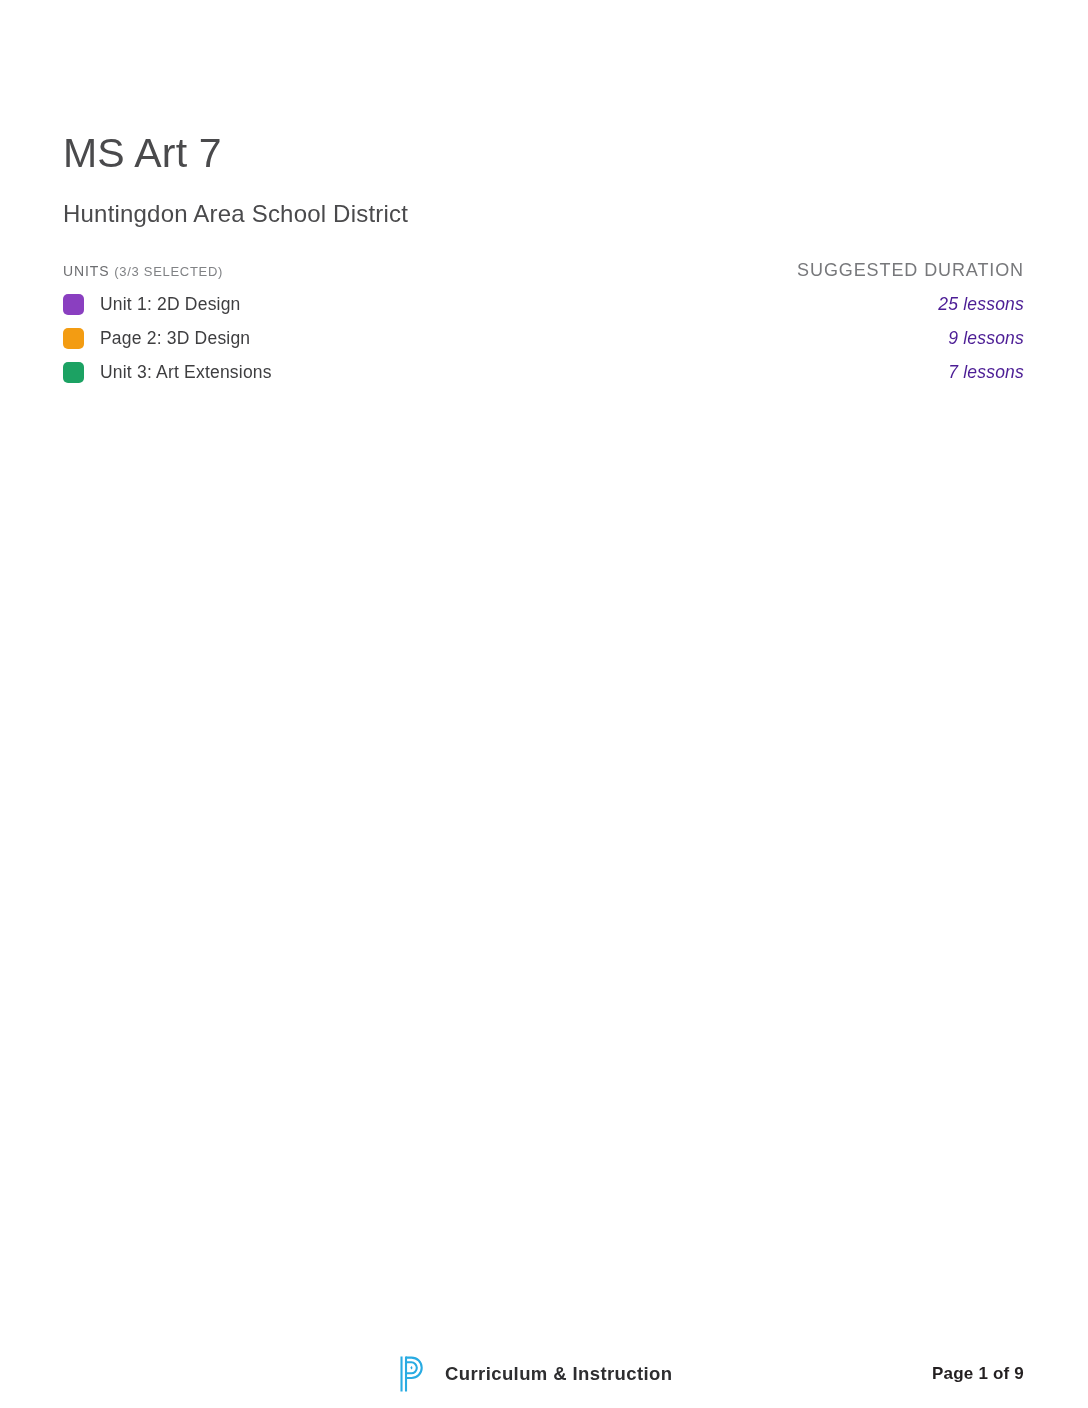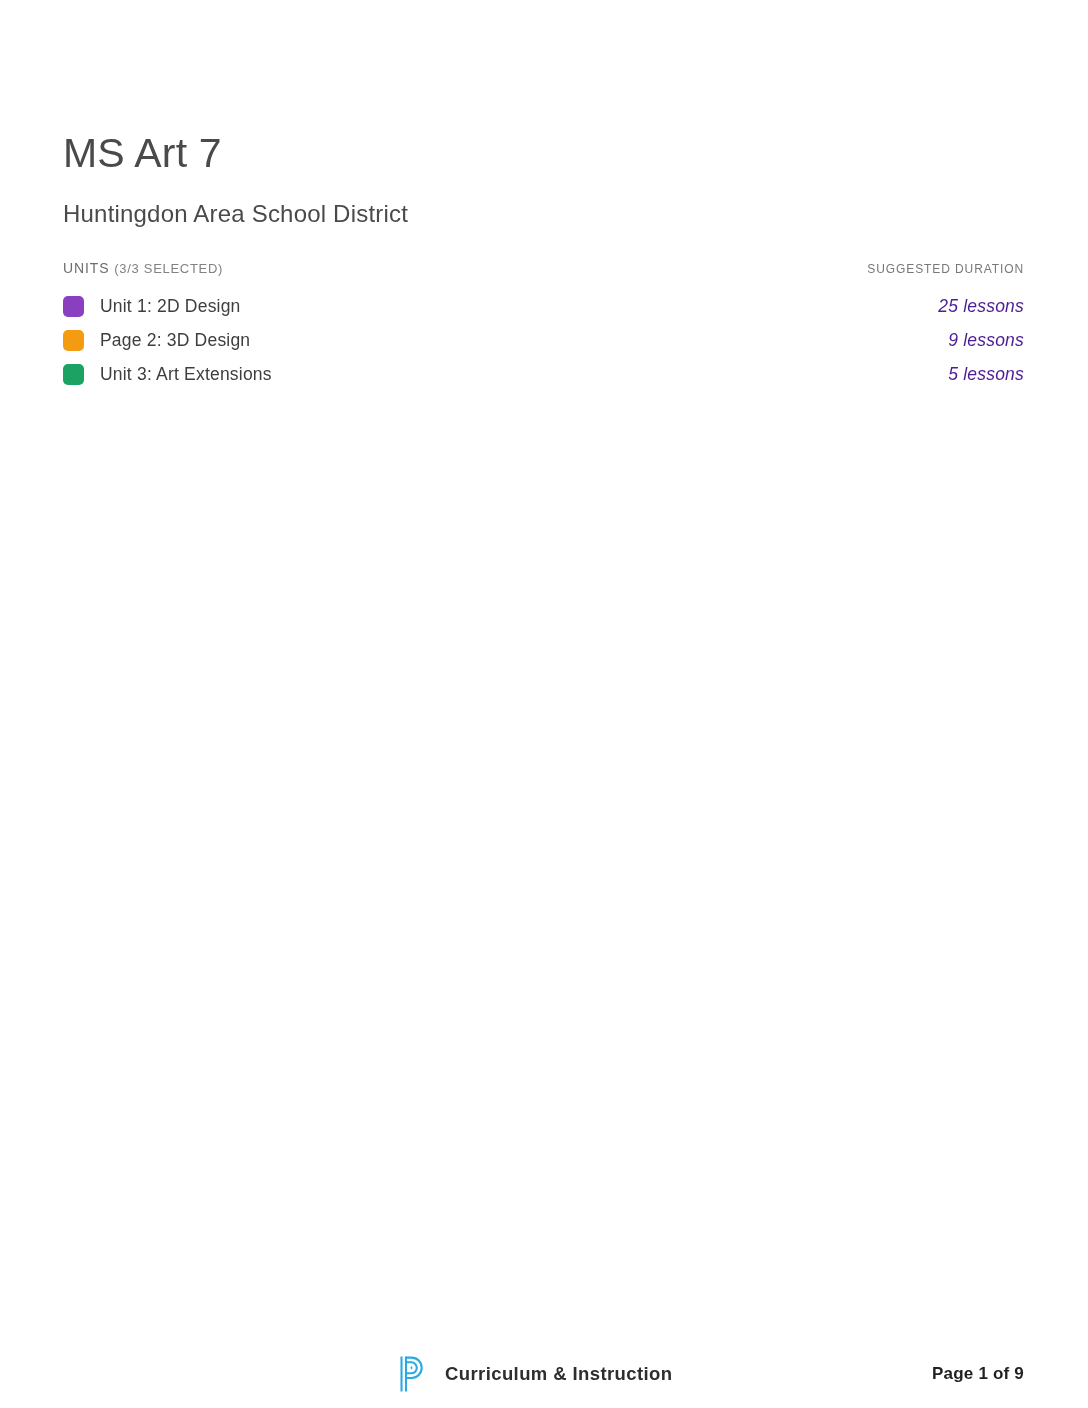--- a/index.html
+++ b/index.html
@@ -57,27 +57,26 @@
     color: #77787b;
     letter-spacing: 0.9px;
   }
   .units-header-left .units-word { color: #6d6e71; }
   .units-header-left .units-count {
     font-size: 13px;
     color: #808285;
     letter-spacing: 0.7px;
   }
   .duration-header {
-    font-size: 12px;
+    font-size: 18px;
     color: #77787b;
     letter-spacing: 0.9px;
   }
   .unit-row {
     display: flex;
-    align-items: center;
     height: 34px;
   }
   .unit-swatch {
     width: 21px;
     height: 21px;
     border-radius: 5px;
     flex: 0 0 auto;
   }
   .unit-label {
     margin-left: 16px;
@@ -154,21 +153,21 @@
 
     <div class="unit-row">
       <span class="unit-swatch" style="background: rgb(243, 156, 18);"></span>
       <span class="unit-label">Page 2: 3D Design</span>
       <span class="unit-duration">9 lessons</span>
     </div>
 
     <div class="unit-row">
       <span class="unit-swatch" style="background: rgb(28, 162, 99);"></span>
       <span class="unit-label">Unit 3: Art Extensions</span>
-      <span class="unit-duration">5 lessons</span>
+      <span class="unit-duration">7 lessons</span>
     </div>
   </div>
 
   <div class="doc-footer">
     <div class="footer-brand">
       <span>
         <svg class="brand-logo" width="28" height="38" viewBox="0 0 28 38">
           <g fill="none" stroke="#29abe2" stroke-width="2.1">
             <line x1="3" y1="1.5" x2="3" y2="36.5"></line>
             <line x1="7.5" y1="1.5" x2="7.5" y2="36.5"></line>

